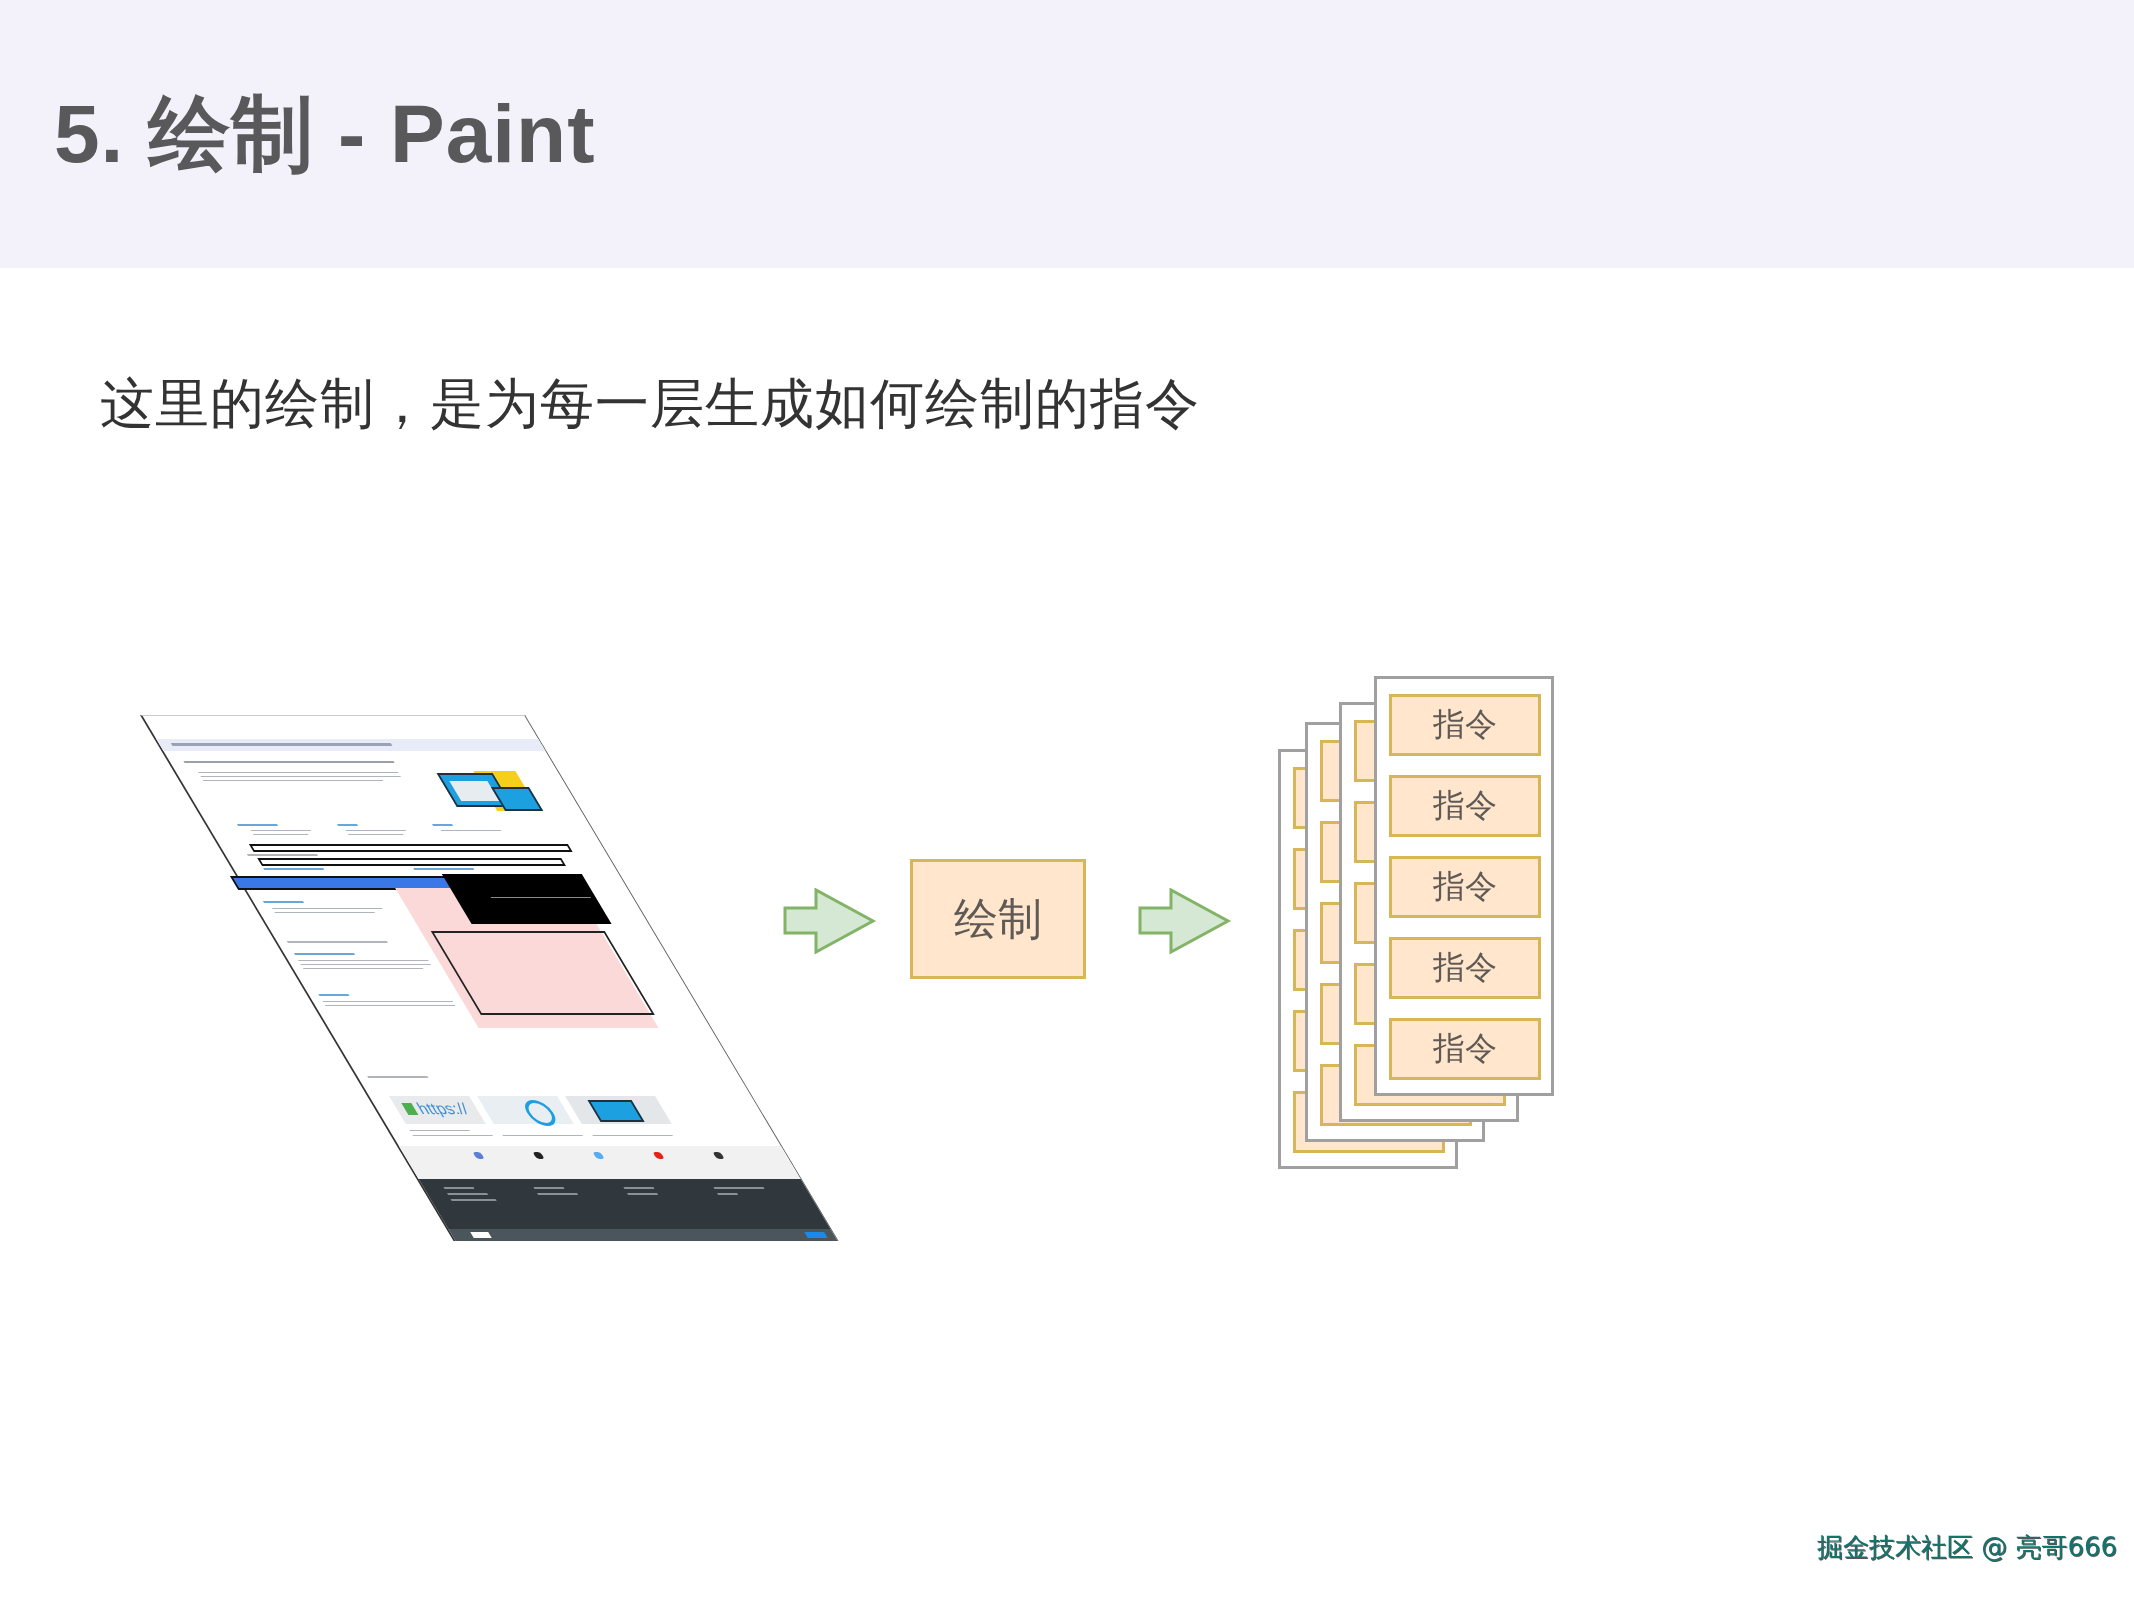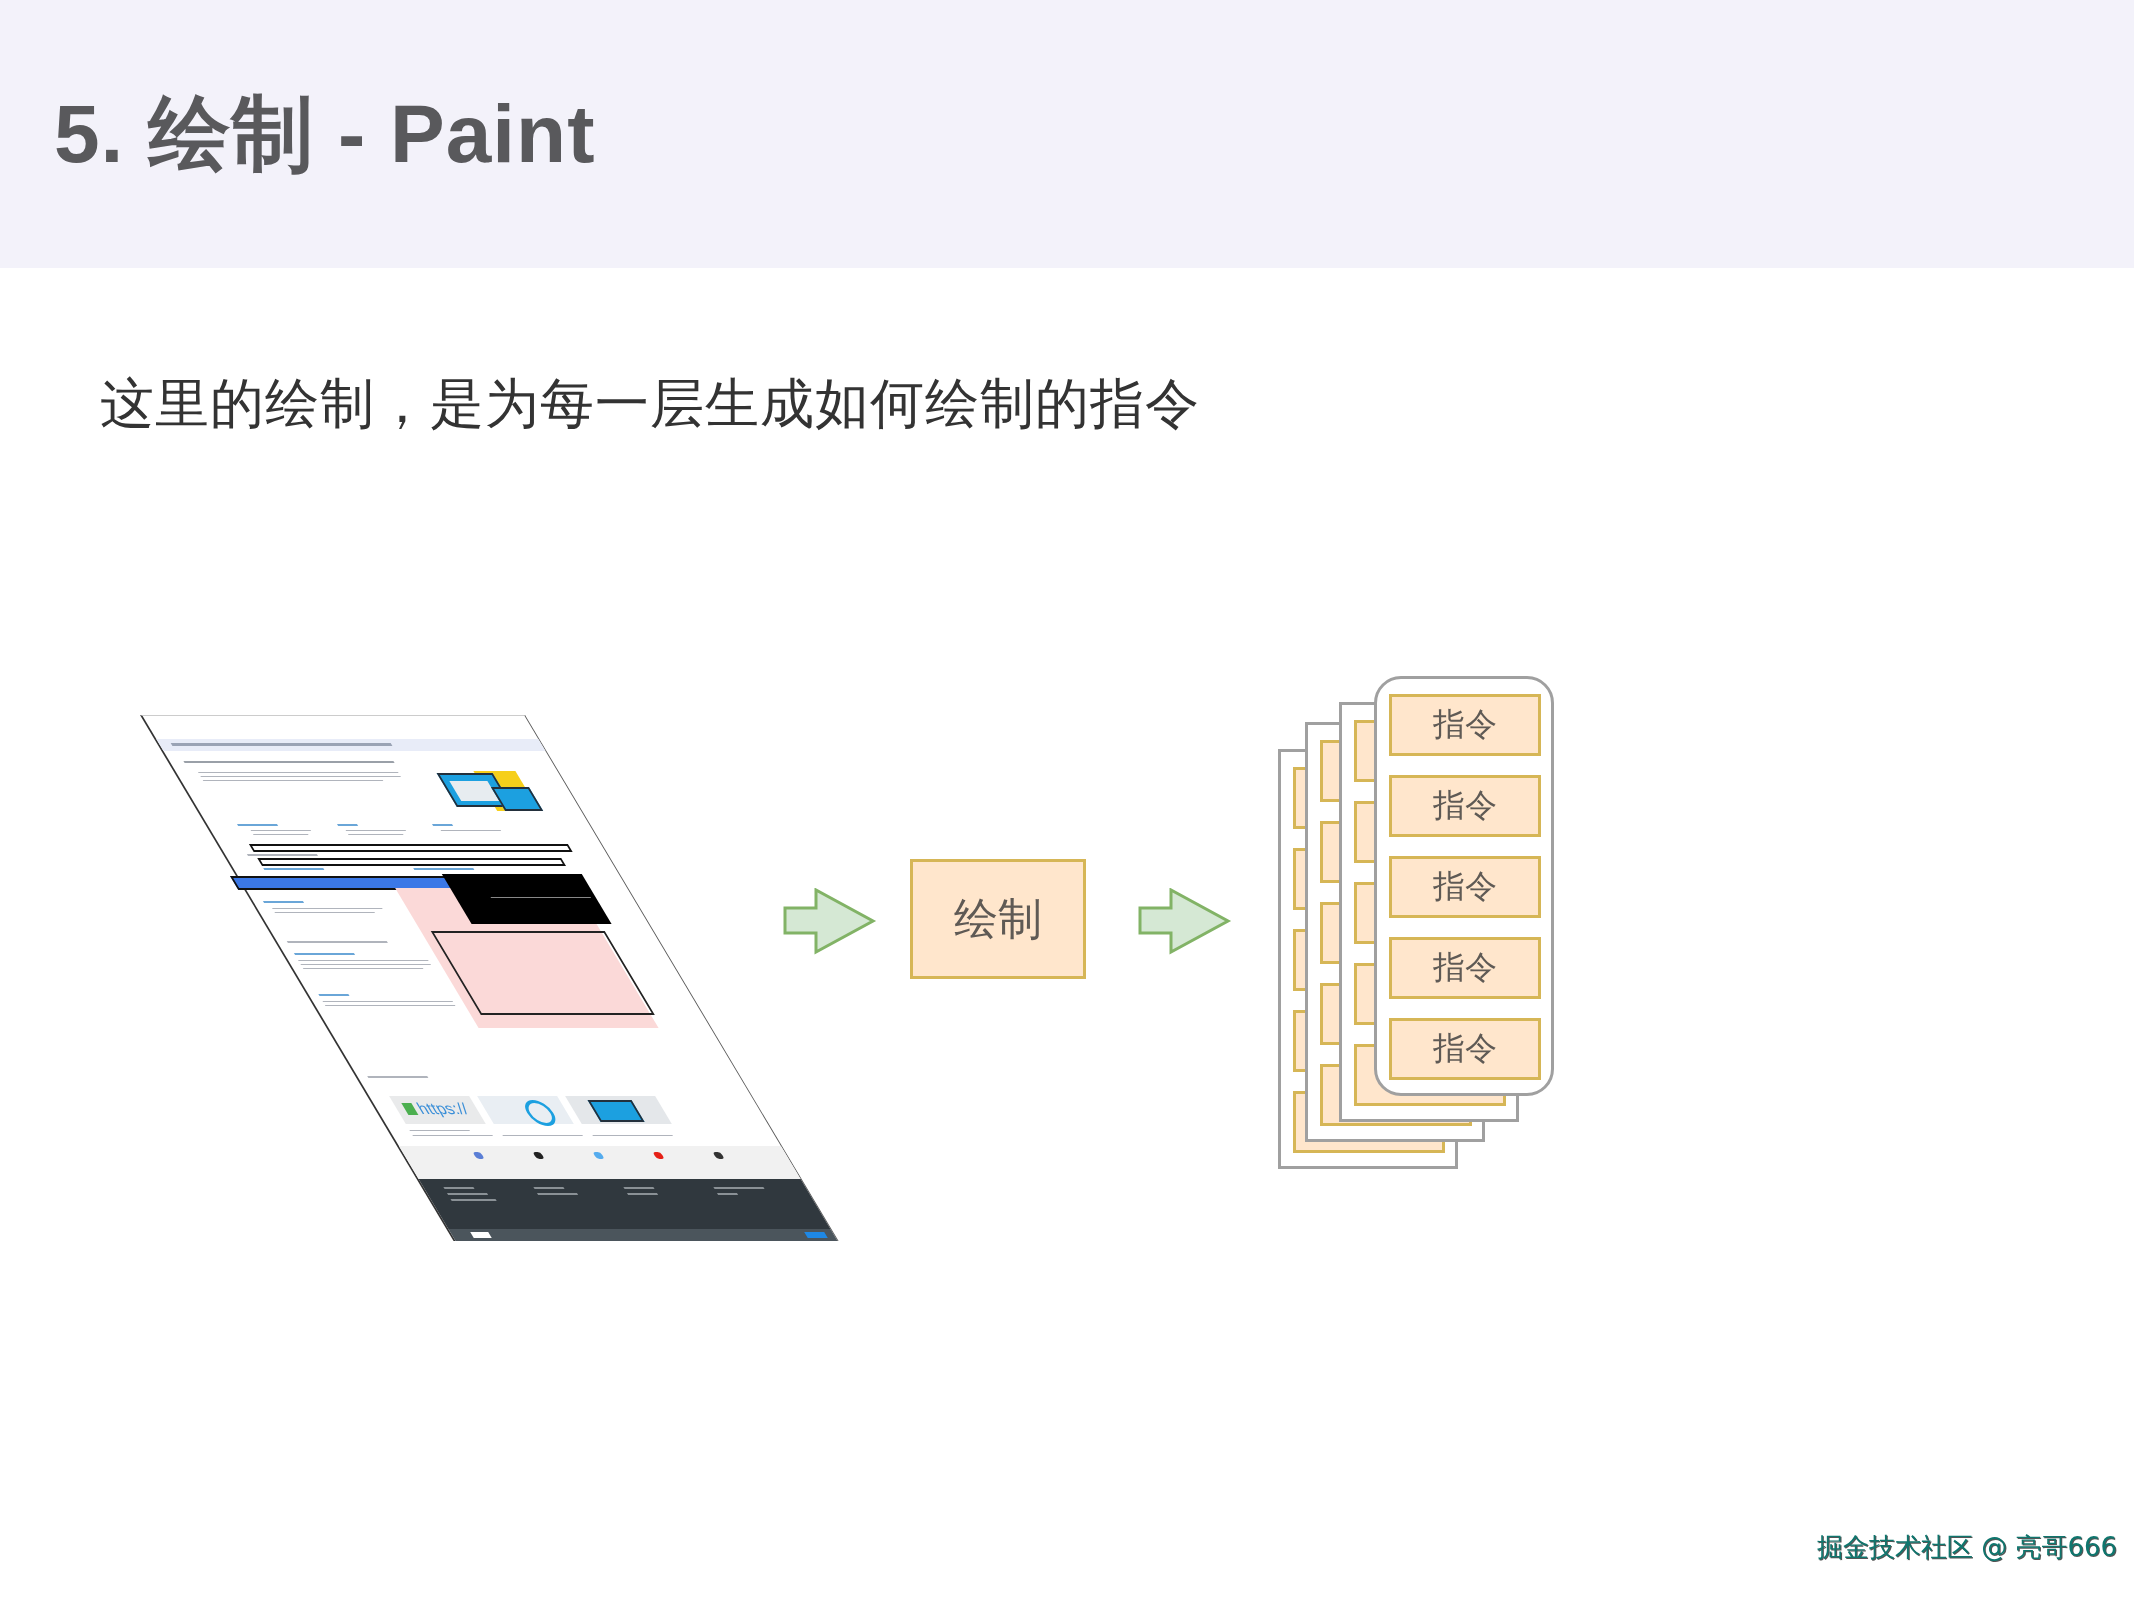--- a/index.html
+++ b/index.html
@@ -174,21 +174,21 @@
   <div class="instr" style="top:258px;"></div>
   <div class="instr" style="top:339px;"></div>
 </div>
 <div class="card" style="left:1339px;top:702px;">
   <div class="instr" style="top:15px;"></div>
   <div class="instr" style="top:96px;"></div>
   <div class="instr" style="top:177px;"></div>
   <div class="instr" style="top:258px;"></div>
   <div class="instr" style="top:339px;"></div>
 </div>
-<div class="card" style="left:1374px;top:676px;border-radius:27px;">
+<div class="card" style="left:1374px;top:676px;">
   <div class="instr" style="top:15px;">
       <span>指令</span>
     </div>
   <div class="instr" style="top:96px;">
       <span>指令</span>
     </div>
   <div class="instr" style="top:177px;">
       <span>指令</span>
     </div>
   <div class="instr" style="top:258px;">

